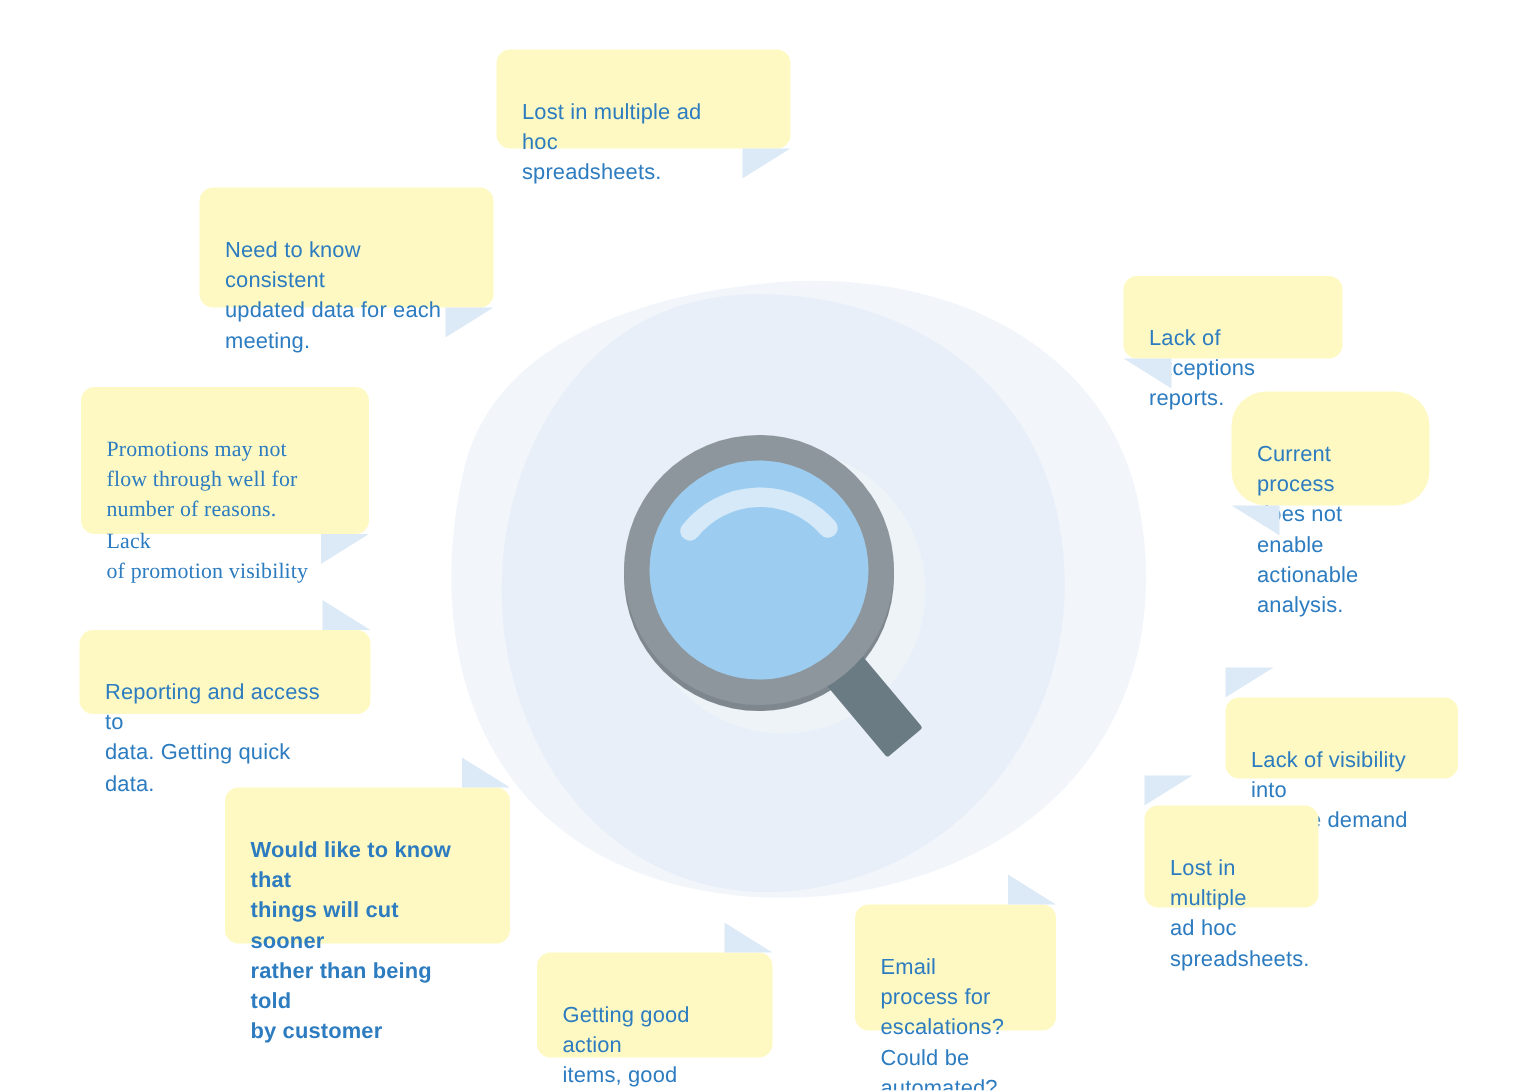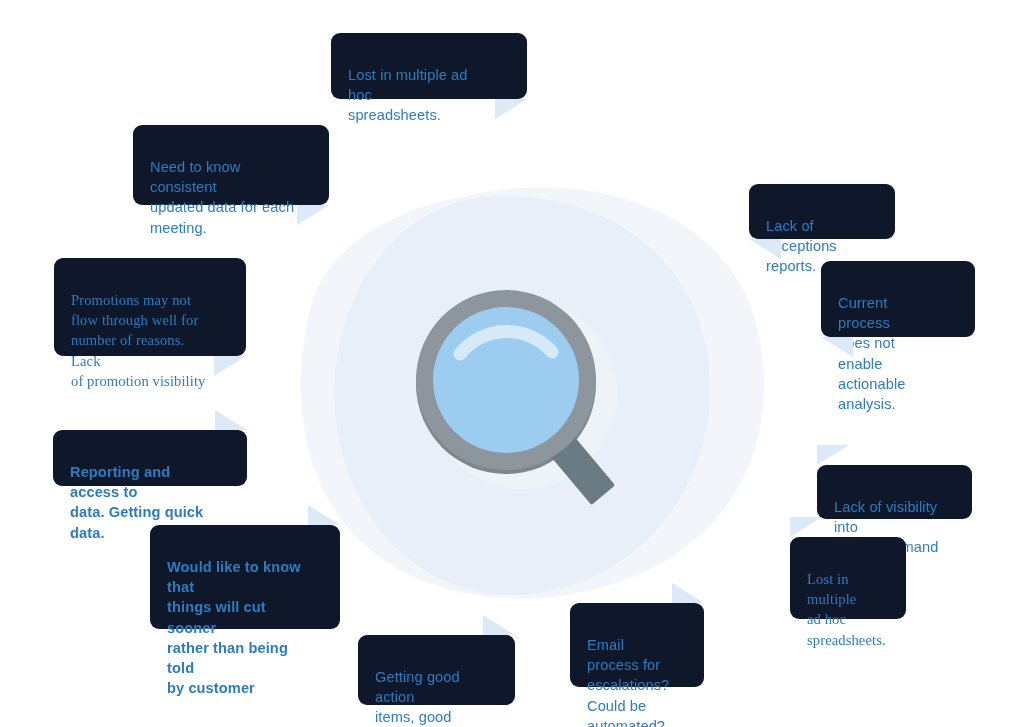--- a/index.html
+++ b/index.html
@@ -35,21 +35,21 @@
     left: 396px;
     top: 268px;
     width: 260px;
     height: 245px;
   }
 
   
   .bubble {
     position: absolute;
     box-sizing: border-box;
-    background: #0f172a;
+    background: #fef9c3;
     border-radius: 9px;
     color: #2d7cc0;
     font-size: 14.6px;
     line-height: 1.38;
     padding: 12px 33px 13px 17px;
     white-space: pre-line;
     letter-spacing: 0.1px;
   }
   .bubble .txt {
     display: block;
@@ -125,34 +125,34 @@
     <span class="tail tail-br" style="left:164px; top:66px;"></span>
   </div>
 
 
   <div class="bubble" style="left:749px; top:152px; width:146px; height:55px;margin-top:32px;">
     <span class="txt">Lack of exceptions
 reports.</span>
     <span class="tail tail-bl" style="left:0px; top:55px;"></span>
   </div>
 
-  <div class="bubble" style="left:821px; top:261px; width:154px; height:76px;">
+  <div class="bubble" style="left:821px; top:261px; width:132px; height:76px;border-radius:23px;">
     <span class="txt">Current process
 does not enable
 actionable analysis.</span>
     <span class="tail tail-bl" style="left:0px; top:76px;"></span>
   </div>
 
   <div class="bubble" style="left:817px; top:423px; width:155px; height:54px;margin-top:42px;">
     <span class="txt">Lack of visibility into
 affiliate demand</span>
     <span class="tail tail-tl" style="left:0px; top:-20px;"></span>
   </div>
 
-  <div class="bubble" style="left:790px; top:537px; width:116px; height:82px;font-family:Liberation Serif, serif;">
+  <div class="bubble" style="left:763px; top:537px; width:116px; height:68px;">
     <span class="txt">Lost in multiple
 ad hoc
 spreadsheets.</span>
     <span class="tail tail-tl" style="left:0px; top:-20px;"></span>
   </div>
 
   <div class="bubble" style="left:570px; top:603px; width:134px; height:84px;">
     <span class="txt">Email process for
 escalations?
 Could be
@@ -168,21 +168,21 @@
   </div>
 
   <div class="bubble" style="left:150px; top:525px; width:190px; height:104px;font-weight:bold;">
     <span class="txt">Would like to know that
 things will cut sooner
 rather than being told
 by customer</span>
     <span class="tail tail-tr" style="left:158px; top:-20px;"></span>
   </div>
 
-  <div class="bubble" style="left:53px; top:430px; width:194px; height:56px;font-weight:bold;">
+  <div class="bubble" style="left:53px; top:420px; width:194px; height:56px;">
     <span class="txt">Reporting and access to
 data. Getting quick data.</span>
     <span class="tail tail-tr" style="left:162px; top:-20px;"></span>
   </div>
 
   <div class="bubble" style="left:54px; top:258px; width:192px; height:98px;font-family:Liberation Serif, serif;">
     <span class="txt">Promotions may not
 flow through well for
 number of reasons. Lack
 of promotion visibility</span>

